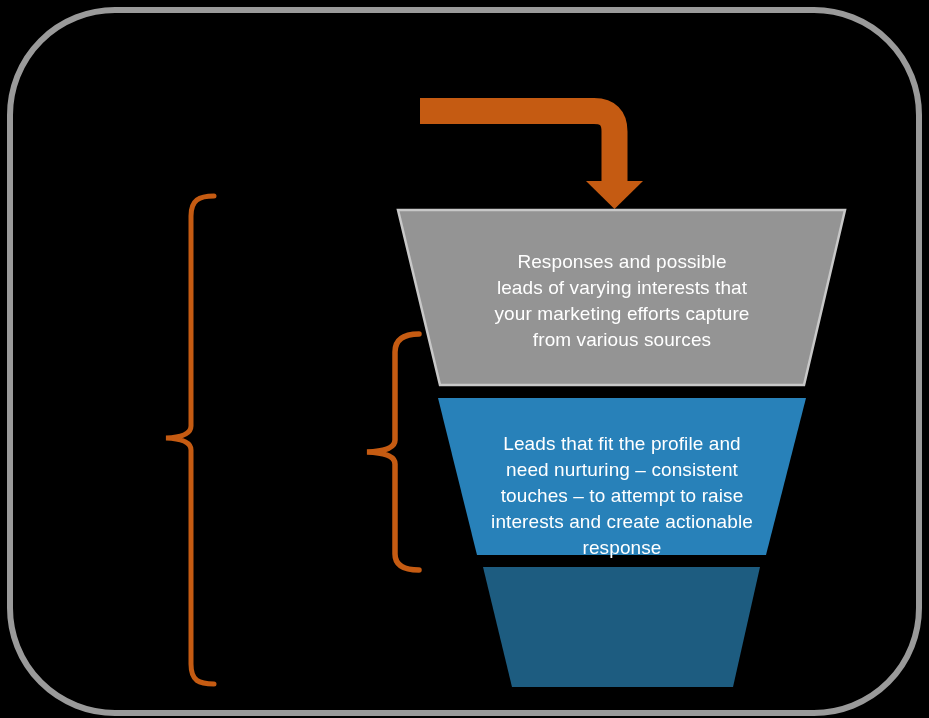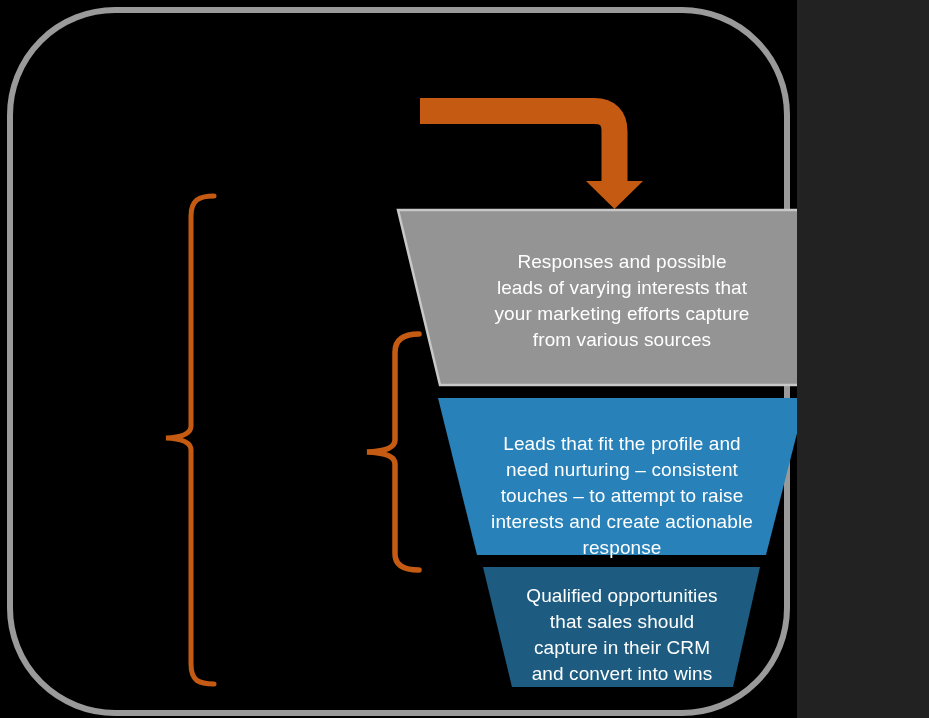--- a/index.html
+++ b/index.html
@@ -2,21 +2,21 @@
 <html><head>
 <meta charset="utf-8">
 <style>
   html, body { margin: 0; padding: 0; }
   body {
     background: #222;
     font-family: "Liberation Sans", sans-serif;
   }
   .canvas {
     position: relative;
-    width: 797px;
+    width: 929px;
     height: 718px;
     background: var(--bg, #000000);
     overflow: hidden;
   }
   .frame {
     position: absolute;
     left: 7px; top: 7px; right: 7px; bottom: 2px;
     border: 6px solid var(--frame, #9A9A9A);
     border-radius: 108px;
     pointer-events: none;
@@ -79,18 +79,14 @@
 leads of varying interests that
 your marketing efforts capture
 from various sources</div>
 
   <div class="stage-label s1">Leads that fit the profile and
 need nurturing – consistent
 touches – to attempt to raise
 interests and create actionable
 response</div>
 
-  <div class="stage-label s2">Qualified opportunities
-that sales should
-capture in their CRM
-and convert into wins</div>
 
 </div>
 
 </body></html>

